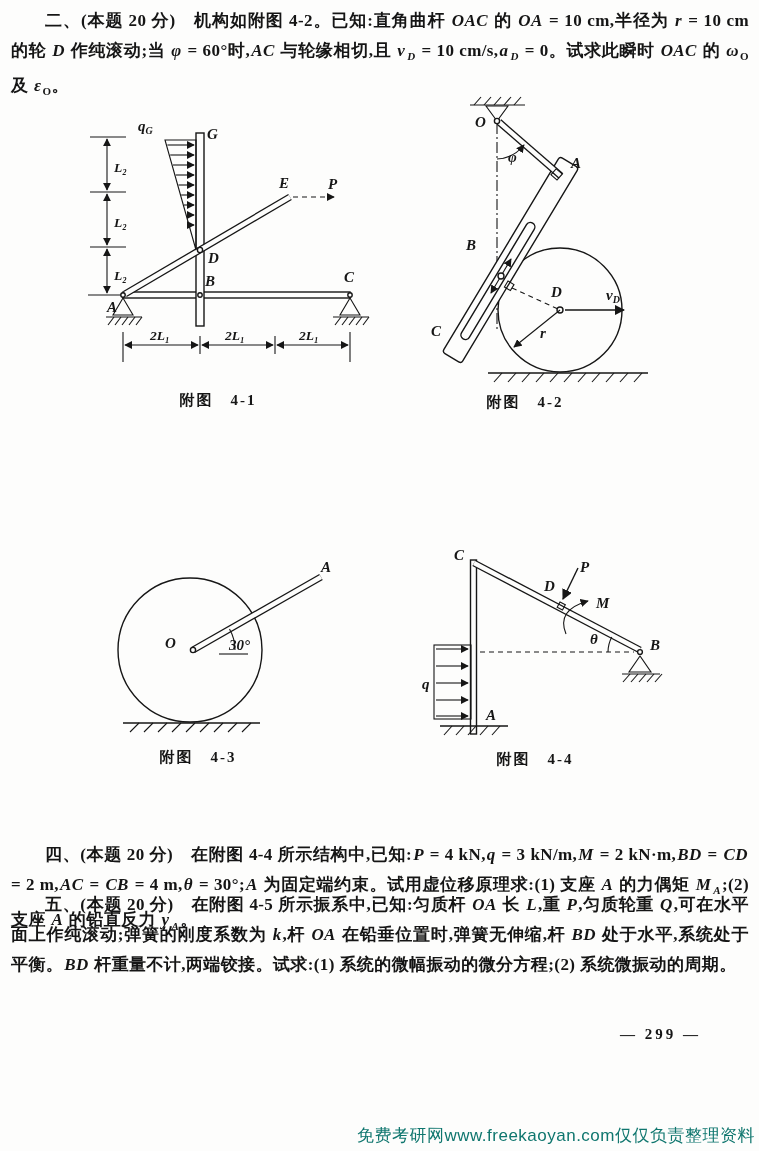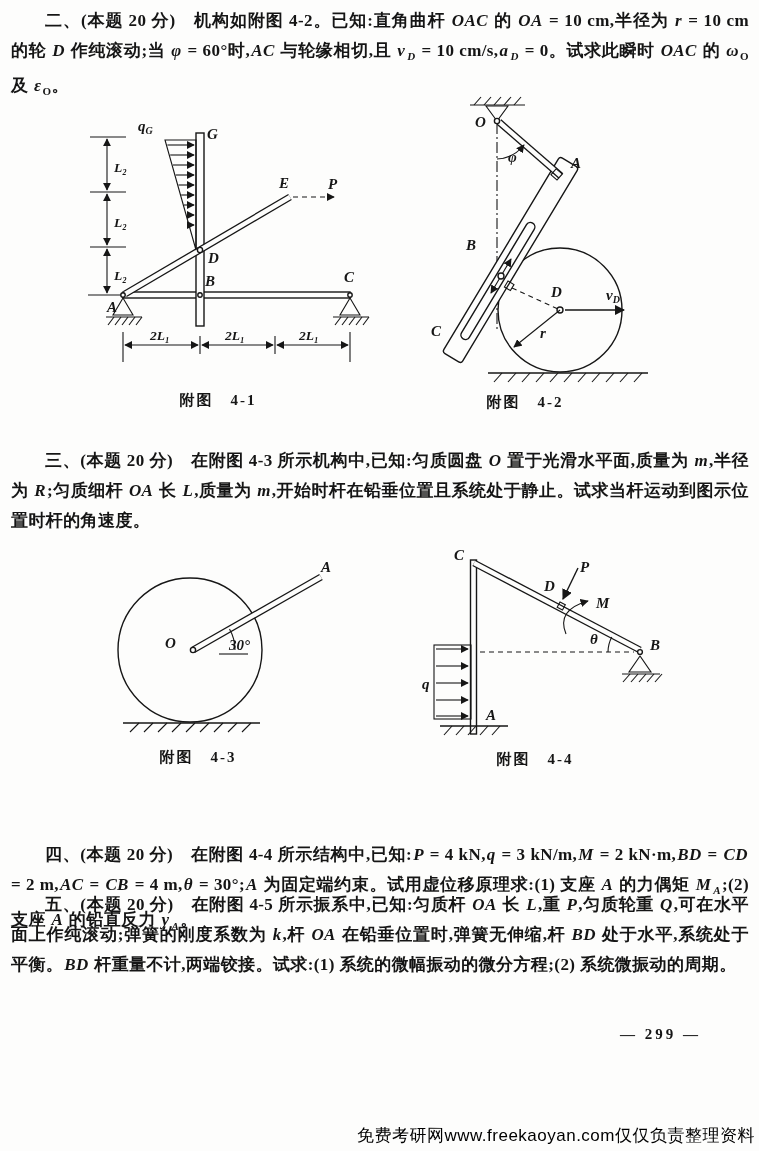--- a/index.html
+++ b/index.html
@@ -16,21 +16,21 @@
   .bar-inner{stroke:#fdfdfc;stroke-width:4.4;fill:none;stroke-linecap:butt;}
   .hollow{fill:#fdfdfc;stroke:#161616;stroke-width:1.4;}
   .pin{fill:#fdfdfc;stroke:#161616;stroke-width:1.4;}
   .lbl{font:italic 700 15px "Liberation Serif","DejaVu Serif",serif;fill:#161616;font-style:italic;}
   .sub{font-size:10px;}
   .dim{font:italic 700 13.5px "Liberation Serif","DejaVu Serif",serif;fill:#161616;}
   .cap{font:700 15px "Liberation Serif","DejaVu Serif",serif;fill:#161616;letter-spacing:2px;}
   .dash{stroke-dasharray:5 4;}
   .dashdot{stroke-dasharray:11 3 2 3;}
   .pageno{position:absolute;left:620px;top:1026px;font-size:15px;font-weight:700;letter-spacing:3px;}
-  .watermark{position:absolute;right:4px;top:1124px;font-size:17px;color:#000000;
+  .watermark{position:absolute;right:4px;top:1124px;font-size:17px;color:#0f766e;
              font-family:"Liberation Sans","DejaVu Sans",sans-serif;letter-spacing:.5px;}
 </style>
 </head>
 <body>
 
 <div class="page">
 
   <div class="para" style="top:6px;">二、(本题 20 分)　机构如附图 4-2。已知:直角曲杆 <i>OAC</i> 的 <i>OA</i> = 10 cm,半径为 <i>r</i> = 10 cm 的轮 <i>D</i> 作纯滚动;当 <i>φ</i> = 60°时,<i>AC</i> 与轮缘相切,且 <i>v</i><sub><i>D</i></sub> = 10 cm/s,<i>a</i><sub><i>D</i></sub> = 0。试求此瞬时 <i>OAC</i> 的 <i>ω</i><sub>O</sub> 及 <i>ε</i><sub>O</sub>。</div>
 
   <svg style="left:88px;top:108px;" width="300" height="310" viewBox="0 0 300 310">
@@ -212,21 +212,20 @@
 
     <circle class="pin" cx="77" cy="29" r="2.6"></circle>
     <text class="lbl" x="55" y="35">O</text>
     <text class="lbl" x="151" y="76">A</text>
     <text class="lbl" x="46" y="158">B</text>
     <text class="lbl" x="11" y="244">C</text>
 
     <text class="cap" x="105" y="315" text-anchor="middle">附图　4-2</text>
   </svg>
 
-  <div class="para" style="top:446px;">三、(本题 20 分)　在附图 4-3 所示机构中,已知:匀质圆盘 <i>O</i> 置于光滑水平面,质量为 <i>m</i>,半径为 <i>R</i>;匀质细杆 <i>OA</i> 长 <i>L</i>,质量为 <i>m</i>,开始时杆在铅垂位置且系统处于静止。试求当杆运动到图示位置时杆的角速度。</div>
 
   <svg style="left:95px;top:548px;" width="300" height="225" viewBox="0 0 300 225">
 
     <circle class="hollow" cx="95" cy="102" r="72"></circle>
 
     <g>
       <line class="bar-outer" x1="98" y1="102" x2="226" y2="29"></line>
       <line class="bar-inner" x1="98" y1="102" x2="226" y2="29"></line>
     </g>
 

